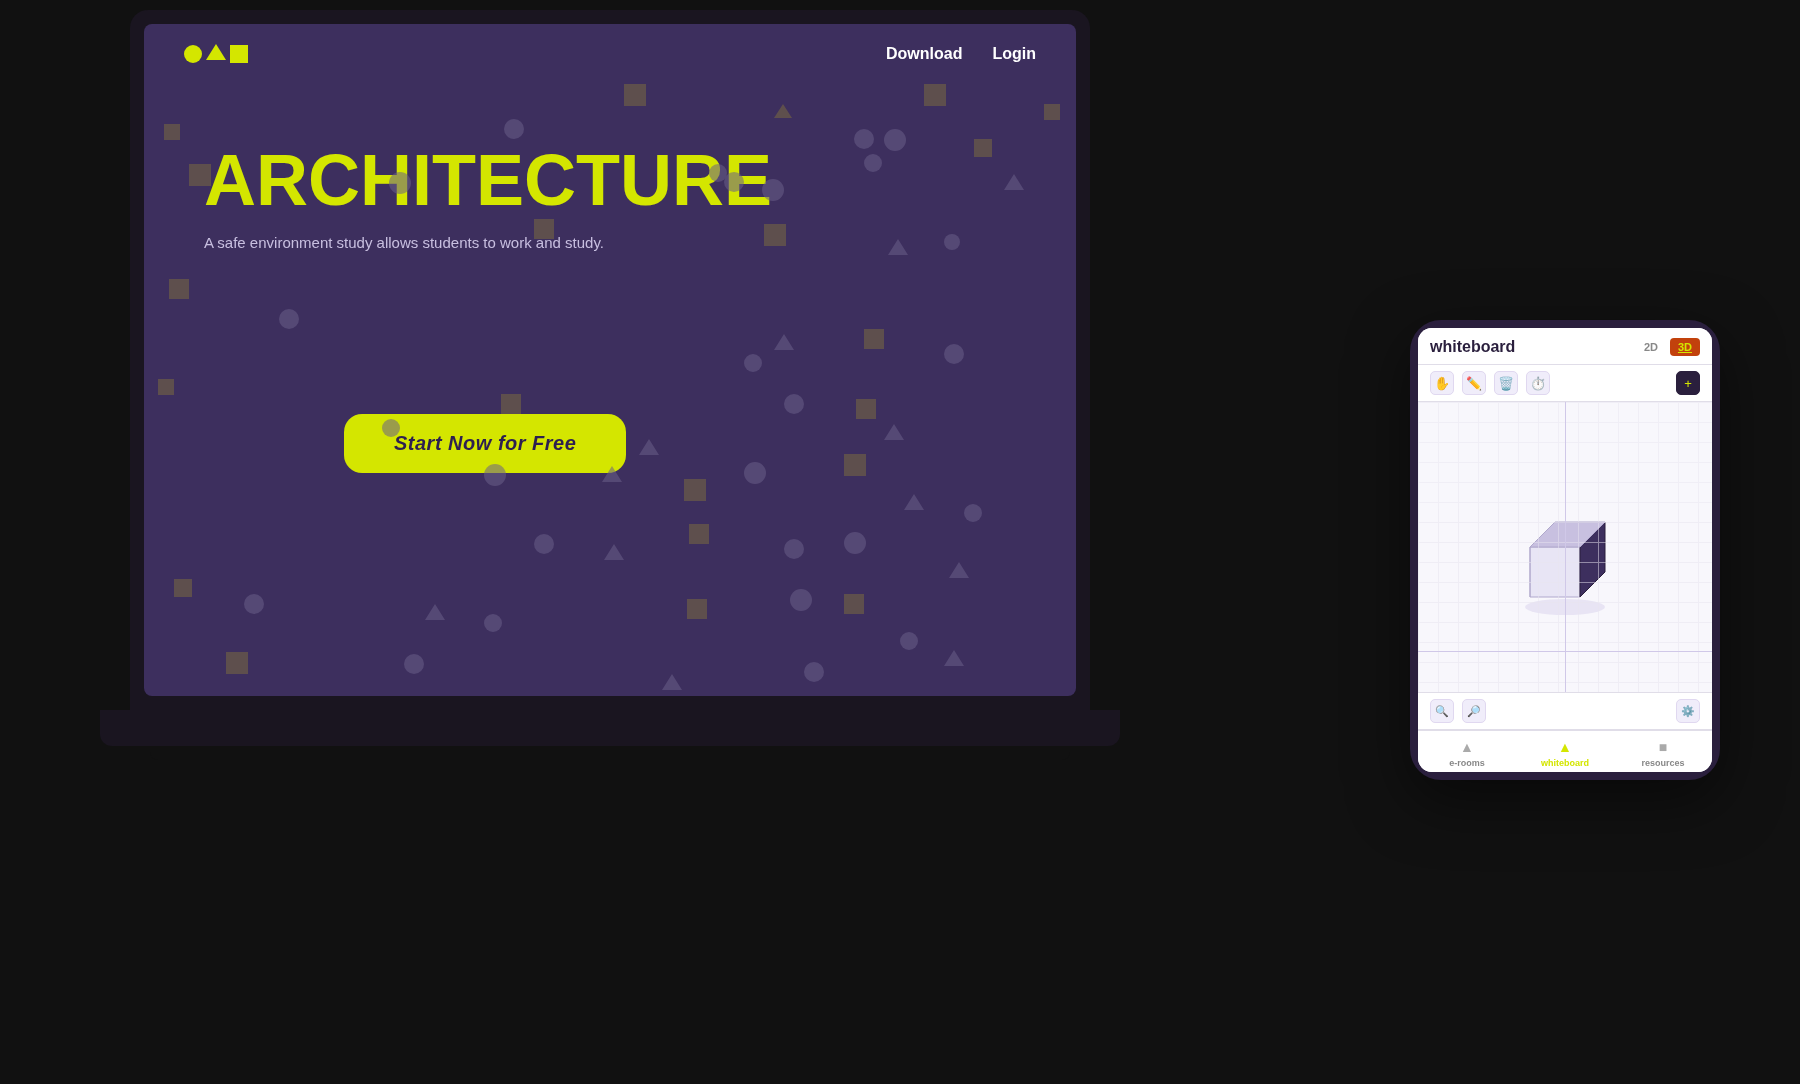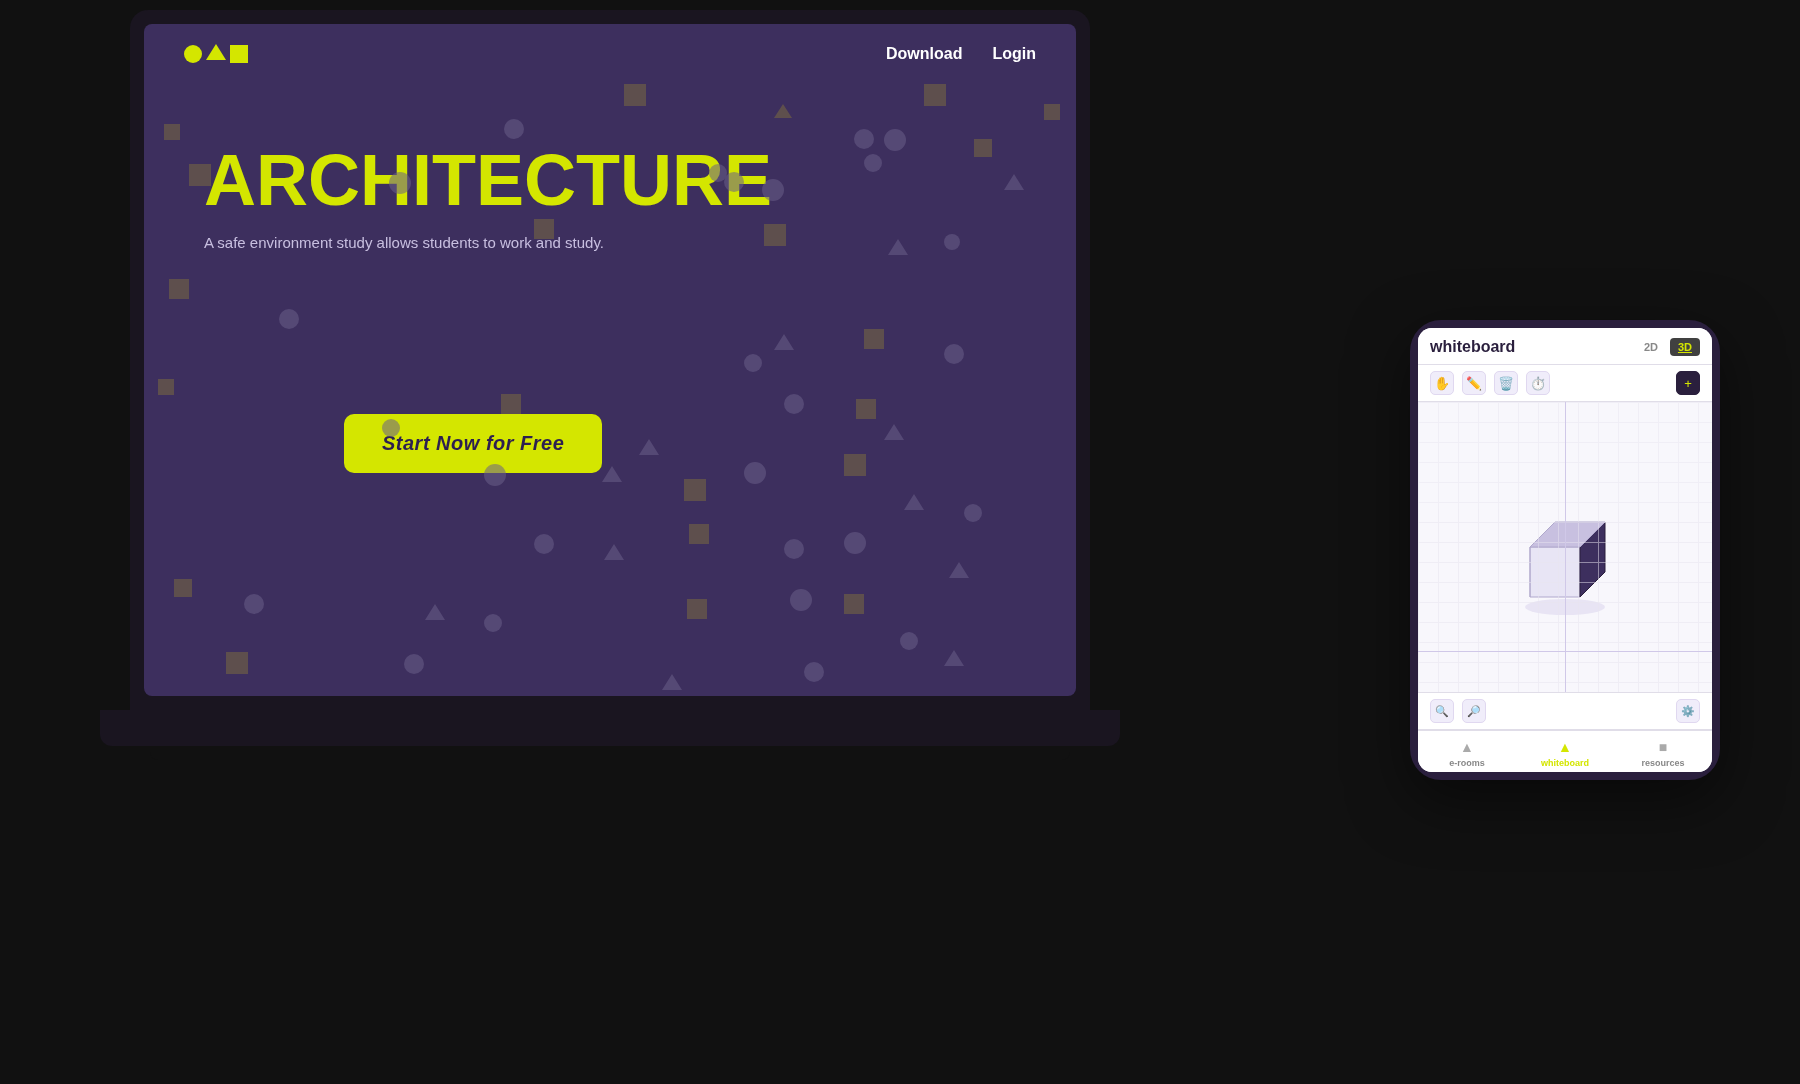--- a/index.html
+++ b/index.html
@@ -144,25 +144,25 @@
       font-size: 15px;
     }
 
     .cta-button {
       position: absolute;
       top: 390px;
       left: 200px;
       background: #d4e600;
       color: #2d1f50;
       border: none;
-      padding: 18px 38px;
+      padding: 18px 50px;
       font-size: 20px;
       font-weight: 800;
       cursor: pointer;
-      border-radius: 10px;
+      border-radius: 18px;
       font-style: italic;
       letter-spacing: 0.5px;
     }
 
     
     .shape {
       position: absolute;
       opacity: 0.55;
     }
     .sq { background: #7a6a40; }
@@ -232,21 +232,21 @@
       font-weight: 700;
       border: none;
       border-radius: 4px;
       cursor: pointer;
     }
     .toggle-2d {
       background: transparent;
       color: #888;
     }
     .toggle-3d {
-      background: #404040;
+      background: #c2410c;
       color: #d4e600;
       text-decoration: underline;
     }
 
     .tablet-toolbar {
       background: #fff;
       padding: 6px 12px;
       display: flex;
       align-items: center;
       justify-content: space-between;

